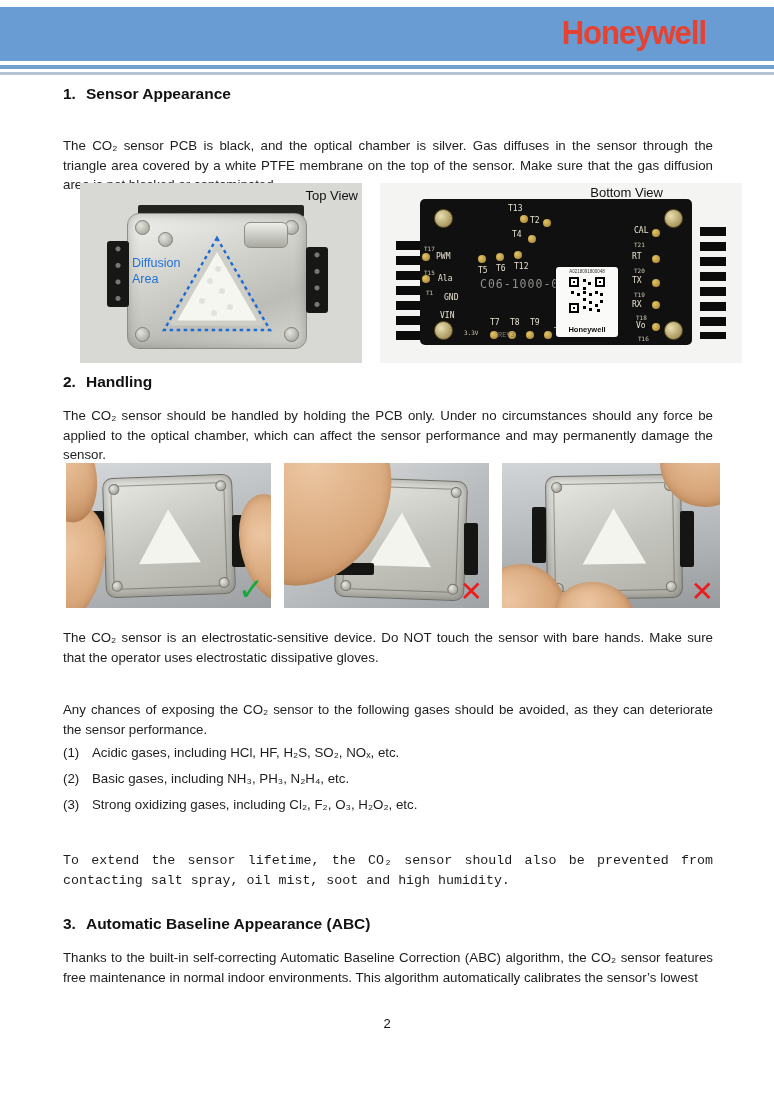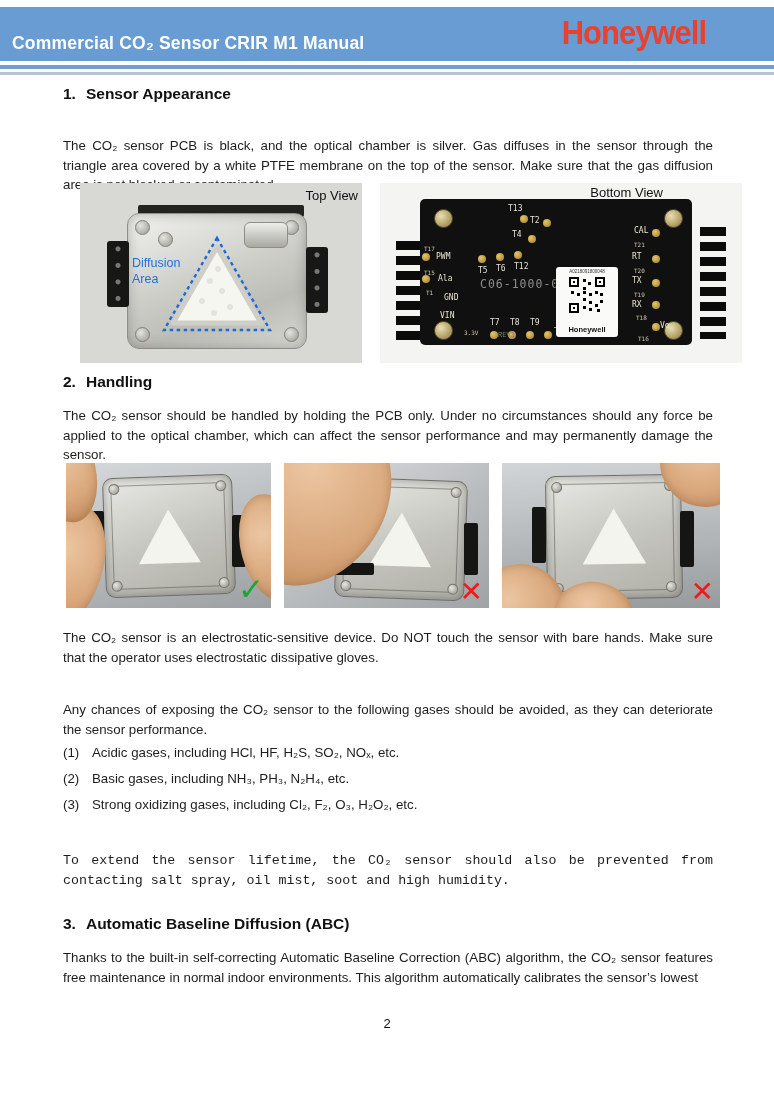--- a/index.html
+++ b/index.html
@@ -64,21 +64,20 @@
   .sideconn{position:absolute;background:#151513;border-radius:2px;}
   .finger{position:absolute;border-radius:50%;background:radial-gradient(circle at 40% 35%,#ecc6a2,#d9a87c 55%,#bb8558 100%);box-shadow:inset 0 0 8px rgba(120,70,30,.35);}
   .mark{position:absolute;font-weight:bold;line-height:1;}
   .mark.ok{color:#17a83b;font-size:31px;right:7px;bottom:3px;}
   .mark.no{color:#ed1c1c;font-size:28px;right:6px;bottom:2px;font-weight:normal;}
 </style>
 </head>
 <body>
 
 <div class="hdr-bar">
-  <div class="hdr-title">Commercial CO₂ Sensor CRIR M1 Manual</div>
   <div class="hdr-logo">Honeywell</div>
 </div>
 <div class="hdr-rule1"></div>
 <div class="hdr-rule2"></div>
 
 <div class="sec-h" style="top:85px;">
   <span class="num">1.</span><span>Sensor Appearance</span>
 </div>
 <div class="para" style="top:118px;margin-top:18px;">The CO₂ sensor PCB is black, and the optical chamber is silver. Gas diffuses in the sensor through the triangle area covered by a white PTFE membrane on the top of the sensor. Make sure that the gas diffusion area is not blocked or contaminated.</div>
 
@@ -151,21 +150,21 @@
   <span class="pl" style="left:64px;top:111px;">GND</span>
   <span class="pl" style="left:60px;top:129px;">VIN</span>
   <span class="pl" style="left:254px;top:44px;">CAL</span>
   <span class="pl tiny" style="left:254px;top:58px;">T21</span>
   <span class="pl" style="left:252px;top:70px;">RT</span>
   <span class="pl tiny" style="left:254px;top:84px;">T20</span>
   <span class="pl" style="left:252px;top:94px;">TX</span>
   <span class="pl tiny" style="left:254px;top:108px;">T19</span>
   <span class="pl" style="left:252px;top:118px;">RX</span>
   <span class="pl tiny" style="left:256px;top:131px;">T18</span>
-  <span class="pl" style="left:256px;top:139px;margin-left:24px;">Vo</span>
+  <span class="pl" style="left:256px;top:139px;">Vo</span>
   <span class="pl tiny" style="left:258px;top:152px;">T16</span>
   <span class="pl" style="left:110px;top:136px;">T7</span>
   <span class="pl" style="left:130px;top:136px;">T8</span>
   <span class="pl" style="left:150px;top:136px;">T9</span>
   <span class="pl" style="left:174px;top:145px;">T10</span>
   <span class="pl tiny" style="left:84px;top:146px;">3.3V</span>
   <div class="bv-part">C06-1000-001</div>
   <div class="bv-rev">REV3</div>
 
   <div class="sticker">
@@ -263,17 +262,17 @@
 <div class="list-item" style="top:771px;">
   <span class="lnum">(2)</span><span>Basic gases, including NH₃, PH₃, N₂H₄, etc.</span>
 </div>
 <div class="list-item" style="top:797px;">
   <span class="lnum">(3)</span><span>Strong oxidizing gases, including Cl₂, F₂, O₃, H₂O₂, etc.</span>
 </div>
 
 <div class="para" style="top:851px;font-family:Liberation Mono, monospace;">To extend the sensor lifetime, the CO₂ sensor should also be prevented from contacting salt spray, oil mist, soot and high humidity.</div>
 
 <div class="sec-h" style="top:915px;">
-  <span class="num">3.</span><span>Automatic Baseline Diffusion (ABC)</span>
+  <span class="num">3.</span><span>Automatic Baseline Appearance (ABC)</span>
 </div>
 <div class="para" style="top:948px;">Thanks to the built-in self-correcting Automatic Baseline Correction (ABC) algorithm, the CO₂ sensor features free maintenance in normal indoor environments. This algorithm automatically calibrates the sensor’s lowest</div>
 
 <div class="pagenum">2</div>
 
 </body></html>

